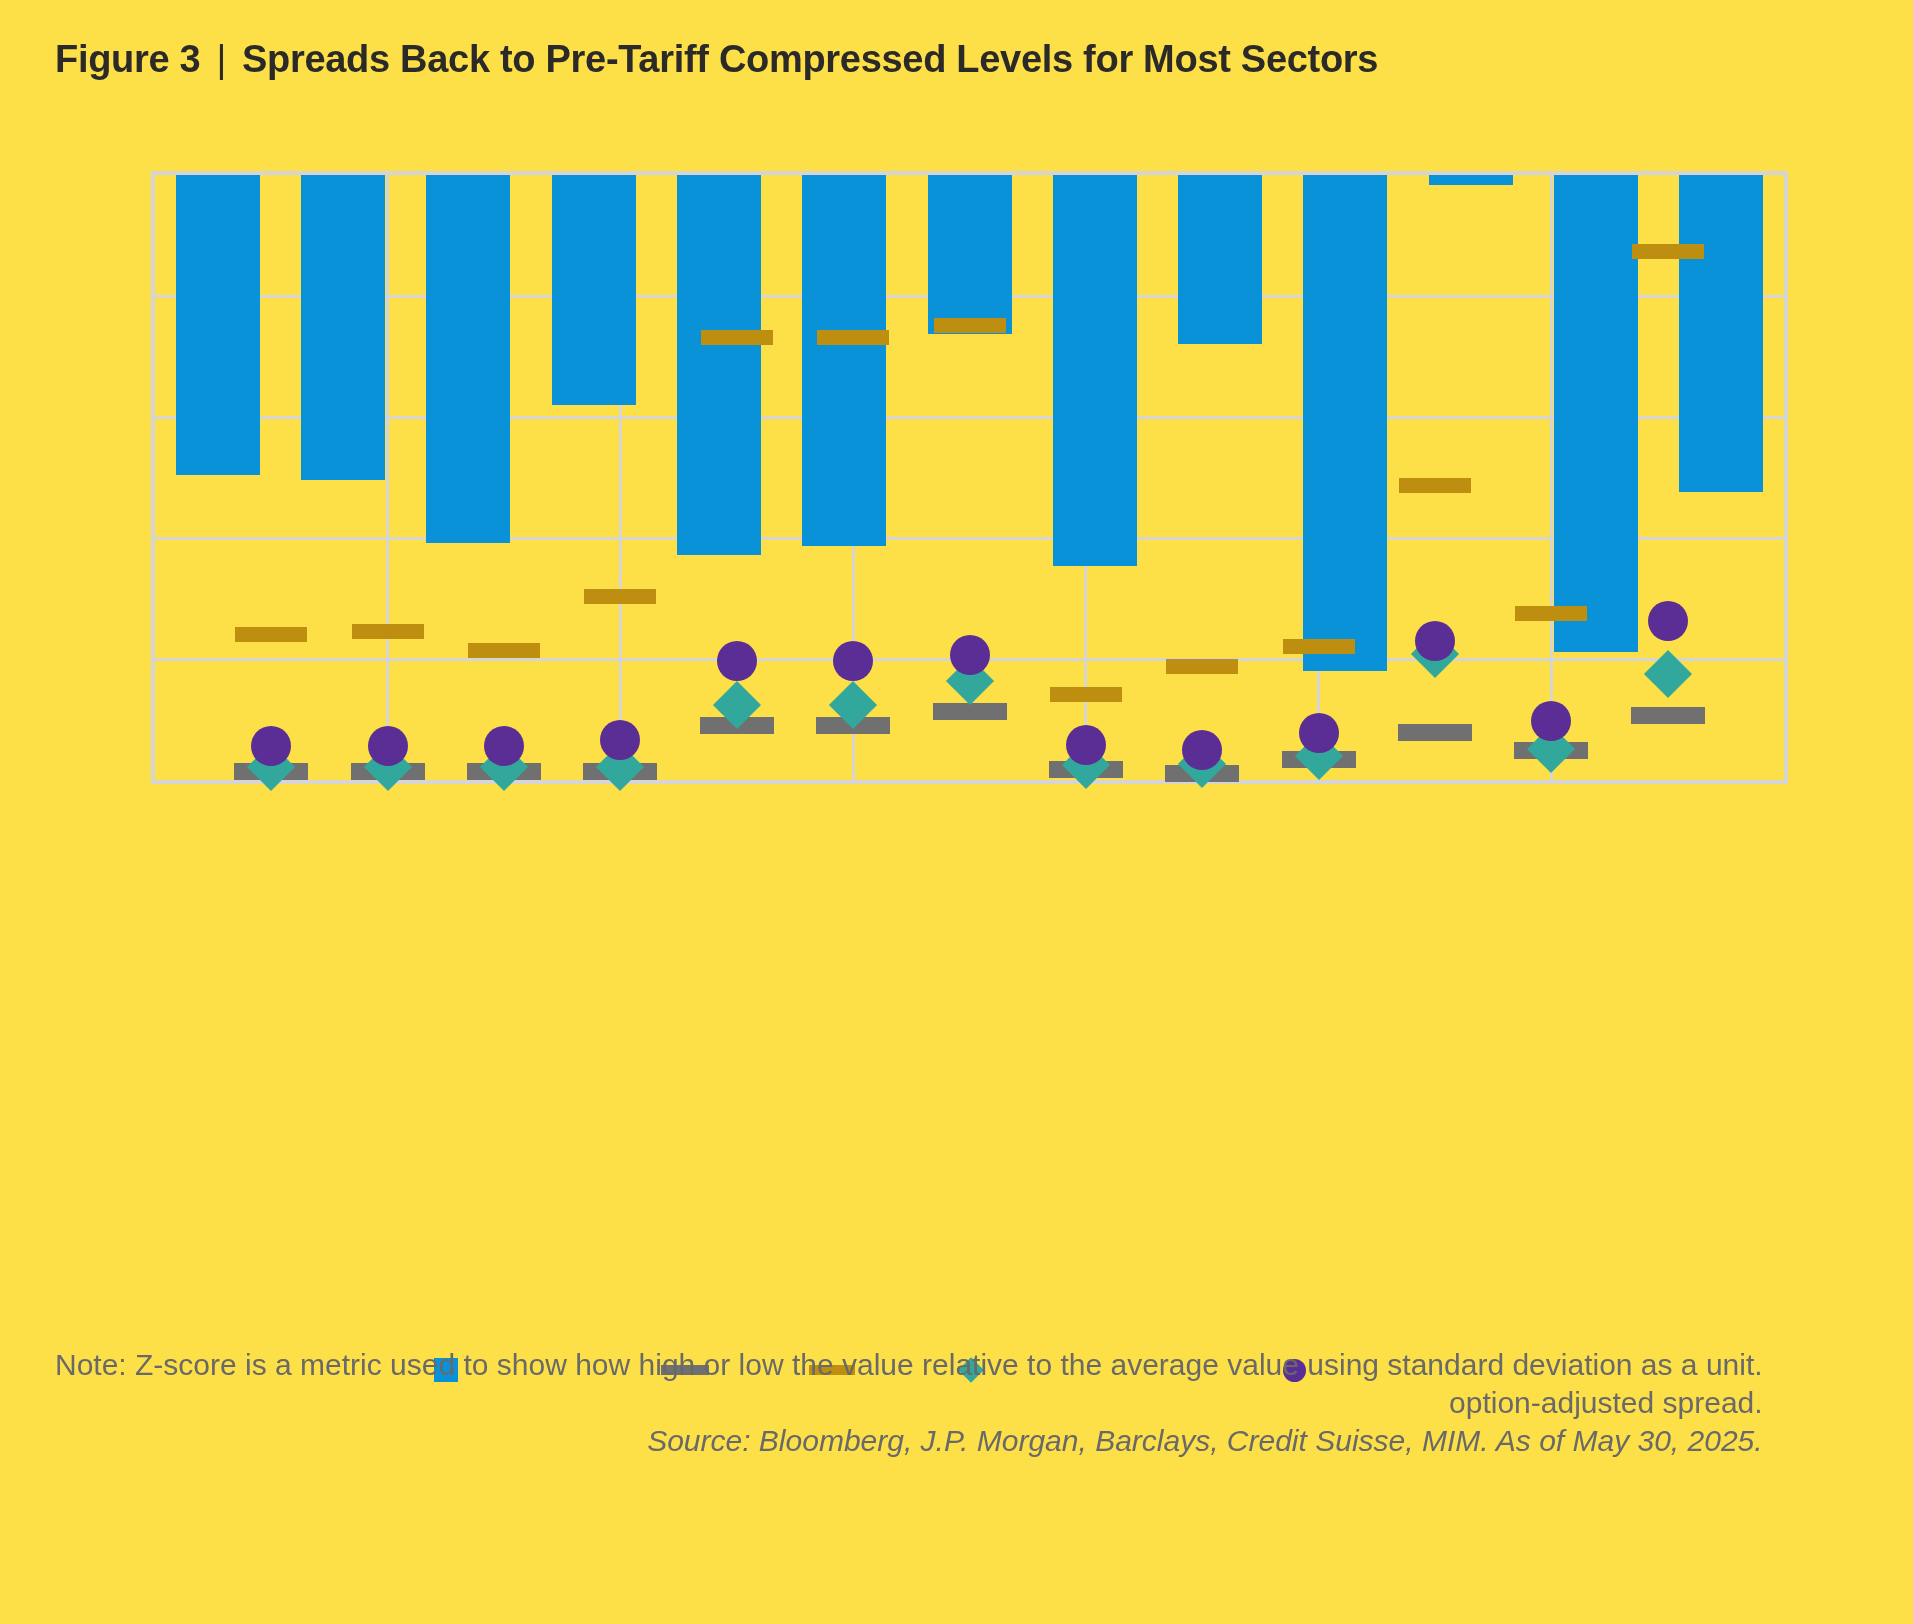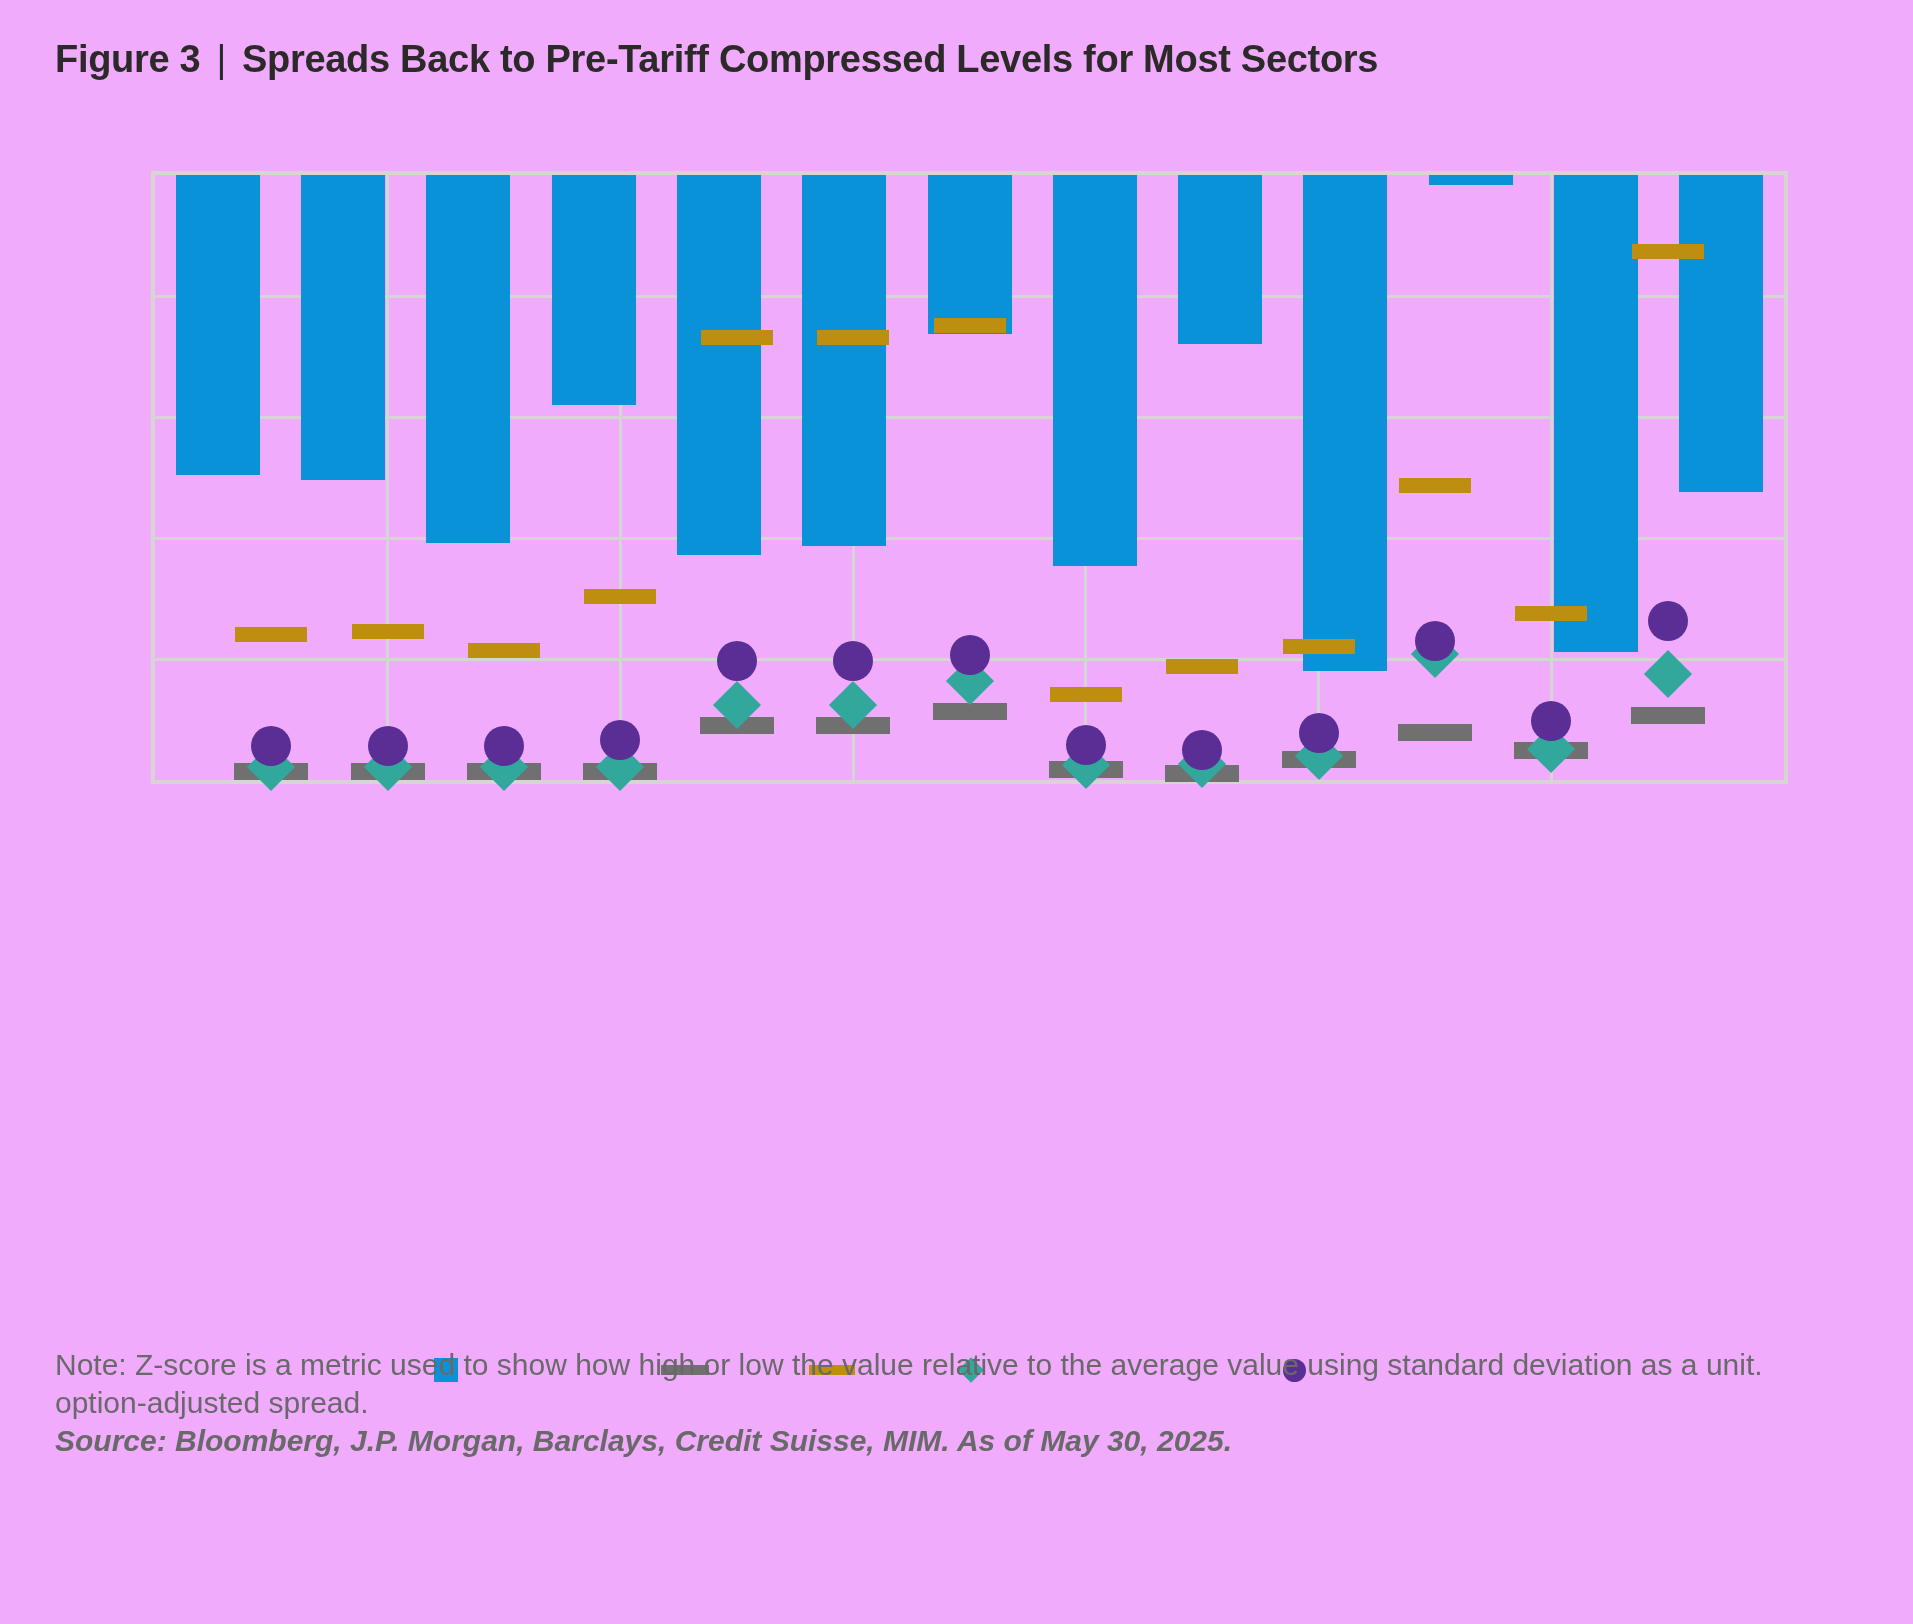--- a/index.html
+++ b/index.html
@@ -30,26 +30,26 @@
   .legend-square{position:absolute;left:434px;top:1358px;width:24px;height:24px;background:var(--blue);}
   .legend-gray{position:absolute;left:661px;top:1365px;width:48px;height:10px;background:var(--gray);}
   .legend-gold{position:absolute;left:809px;top:1365px;width:46px;height:10px;background:var(--gold);}
   .legend-diamond{position:absolute;left:962px;top:1361px;width:18px;height:18px;background:var(--teal);transform:rotate(45deg);}
   .legend-circle{position:absolute;left:1283px;top:1359px;width:23px;height:23px;border-radius:50%;background:var(--purple);}
   
   .notes{
     position:absolute;left:55px;top:1346px;color:var(--note);
     font-size:30px;line-height:38px;white-space:nowrap;
   }
-  .notes .src{font-style:italic;font-weight:bold;}
+  .notes .src{font-style:italic;}
 </style>
 </head>
 <body>
 
-<div id="canvas" style="background: #f0abfc;">
+<div id="canvas" style="background: #fde047; text-align: right;">
 
   <div class="title">
     <span>Figure 3</span><span class="sep">|</span><span>Spreads Back to Pre-Tariff Compressed Levels for Most Sectors</span>
   </div>
 
   <div class="plot">
     <div class="plot-inner" id="plot-inner">
         <div class="hgrid" style="top: 119.5px;"></div>
         <div class="hgrid" style="top: 240.5px;"></div>
         <div class="hgrid" style="top: 361.5px;"></div>

